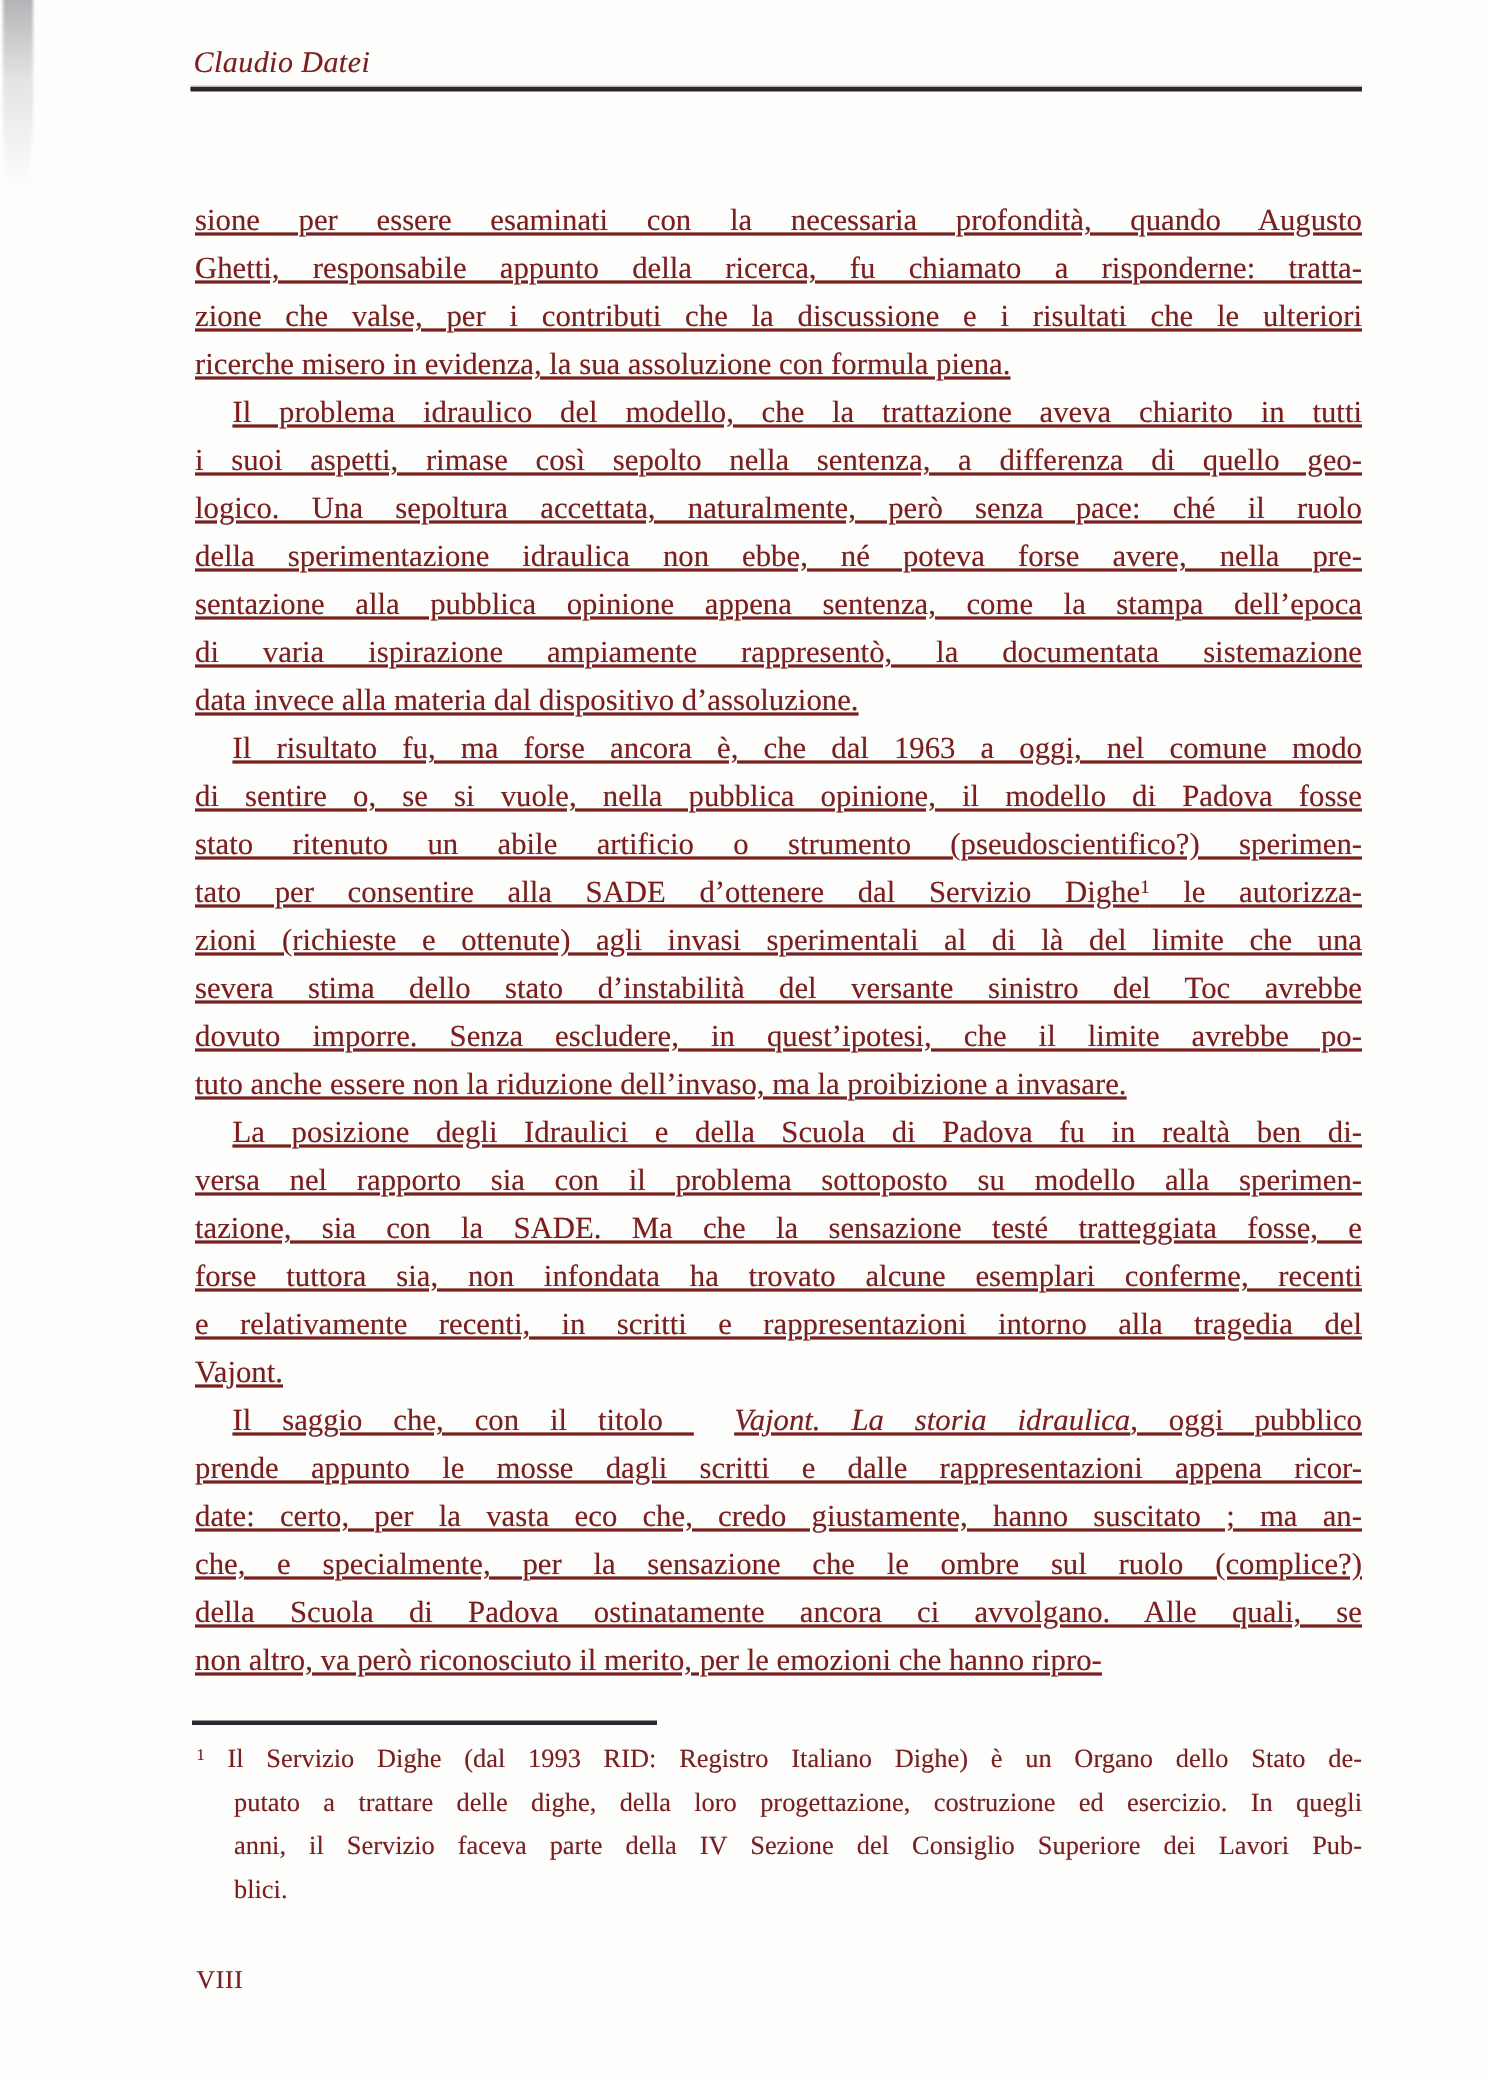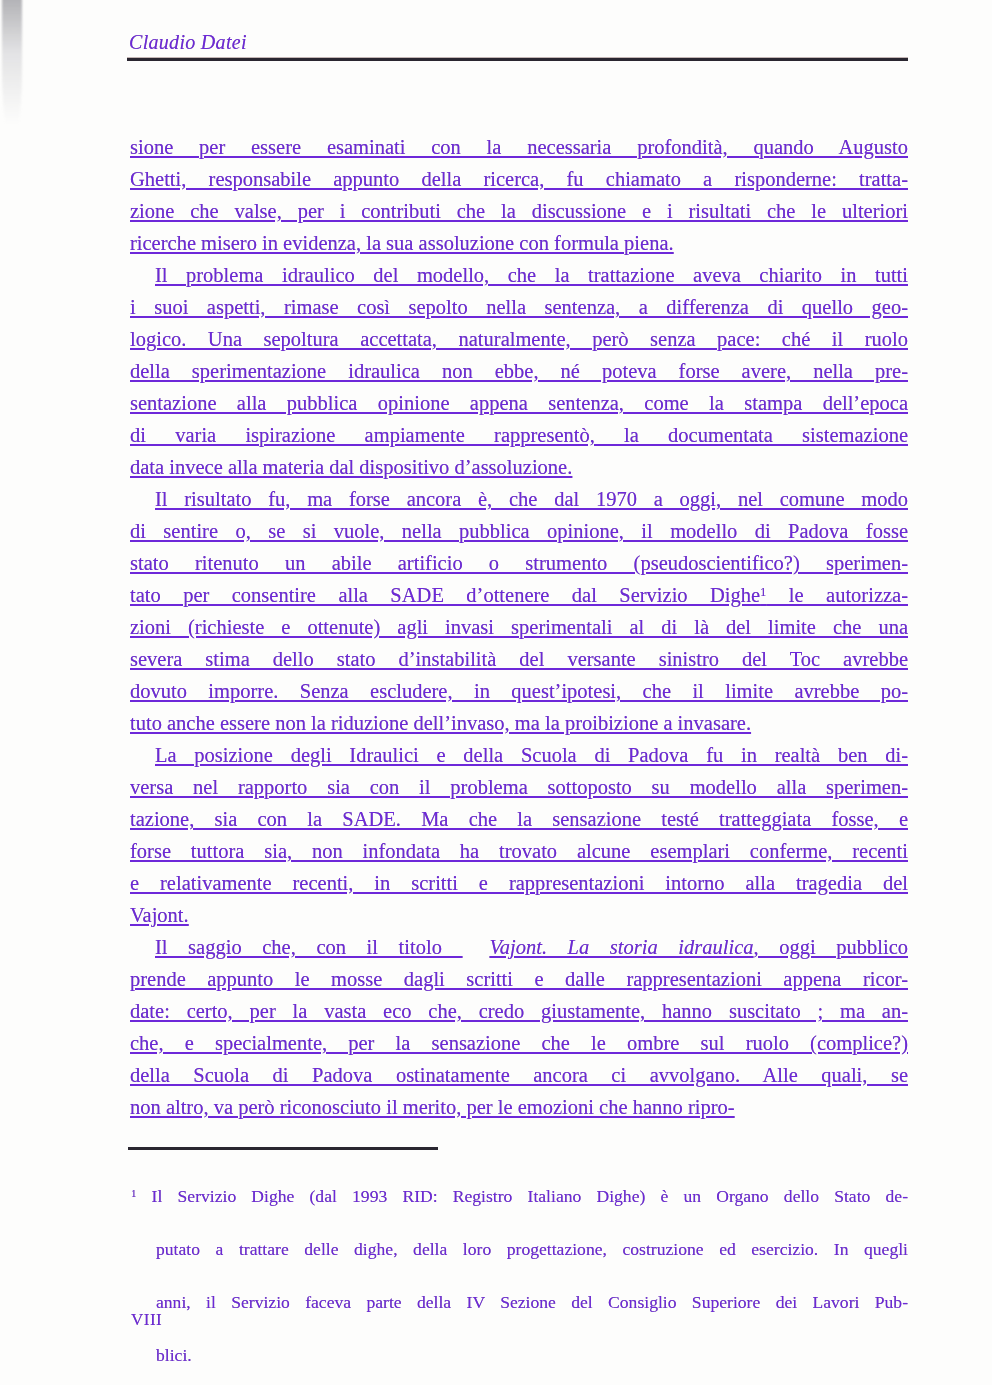--- a/index.html
+++ b/index.html
@@ -2,21 +2,21 @@
 <html><head>
 <meta charset="utf-8">
 <style>
   html, body { margin: 0; padding: 0; background: #e8e8e8; }
   .page {
     position: relative;
     width: 992px;
     height: 1385px;
     background: #fdfdfc;
     font-family: "Liberation Serif", serif;
-    color: #6d28d9;
+    color: #7f1d1d;
     overflow: hidden;
     text-shadow: 0 0 0.5px rgba(40, 38, 42, 0.45);
   }
   .scan-artifact {
     position: absolute;
     left: 2px;
     top: -6px;
     width: 20px;
     height: 150px;
     background: linear-gradient(180deg, rgba(110,110,118,.55), rgba(165,165,172,.28) 40%, rgba(200,200,206,0) 88%);
@@ -72,21 +72,21 @@
     background: #2a2730;
   }
   .footnote {
     position: absolute;
     left: 131px;
     top: 1158px;
     width: 777px;
     font-size: 17.6px;
     line-height: 29px;
   }
-  .footnote .line { padding-left: 25px; margin-top: 24px; }
+  .footnote .line { padding-left: 25px; }
   .footnote .line.fn-first { padding-left: 0; }
   .page-number {
     position: absolute;
     left: 131px;
     top: 1310px;
     font-size: 17px;
     letter-spacing: 0.5px;
   }
 </style>
 </head>
@@ -104,21 +104,21 @@
       <div class="line">Ghetti, responsabile appunto della ricerca, fu chiamato a risponderne: tratta-</div>
       <div class="line">zione che valse, per i contributi che la discussione e i risultati che le ulteriori</div>
       <div class="line para-last">ricerche misero in evidenza, la sua assoluzione con formula piena.</div>
       <div class="line indented">Il problema idraulico del modello, che la trattazione aveva chiarito in tutti</div>
       <div class="line">i suoi aspetti, rimase così sepolto nella sentenza, a differenza di quello geo-</div>
       <div class="line">logico. Una sepoltura accettata, naturalmente, però senza pace: ché il ruolo</div>
       <div class="line">della sperimentazione idraulica non ebbe, né poteva forse avere, nella pre-</div>
       <div class="line">sentazione alla pubblica opinione appena sentenza, come la stampa dell’epoca</div>
       <div class="line">di varia ispirazione ampiamente rappresentò, la documentata sistemazione</div>
       <div class="line para-last">data invece alla materia dal dispositivo d’assoluzione.</div>
-      <div class="line indented">Il risultato fu, ma forse ancora è, che dal 1970 a oggi, nel comune modo</div>
+      <div class="line indented">Il risultato fu, ma forse ancora è, che dal 1963 a oggi, nel comune modo</div>
       <div class="line">di sentire o, se si vuole, nella pubblica opinione, il modello di Padova fosse</div>
       <div class="line">stato ritenuto un abile artificio o strumento (pseudoscientifico?) sperimen-</div>
       <div class="line">tato per consentire alla SADE d’ottenere dal Servizio Dighe<sup>1</sup> le autorizza-</div>
       <div class="line">zioni (richieste e ottenute) agli invasi sperimentali al di là del limite che una</div>
       <div class="line">severa stima dello stato d’instabilità del versante sinistro del Toc avrebbe</div>
       <div class="line">dovuto imporre. Senza escludere, in quest’ipotesi, che il limite avrebbe po-</div>
       <div class="line para-last">tuto anche essere non la riduzione dell’invaso, ma la proibizione a invasare.</div>
       <div class="line indented">La posizione degli Idraulici e della Scuola di Padova fu in realtà ben di-</div>
       <div class="line">versa nel rapporto sia con il problema sottoposto su modello alla sperimen-</div>
       <div class="line">tazione, sia con la SADE. Ma che la sensazione testé tratteggiata fosse, e</div>

